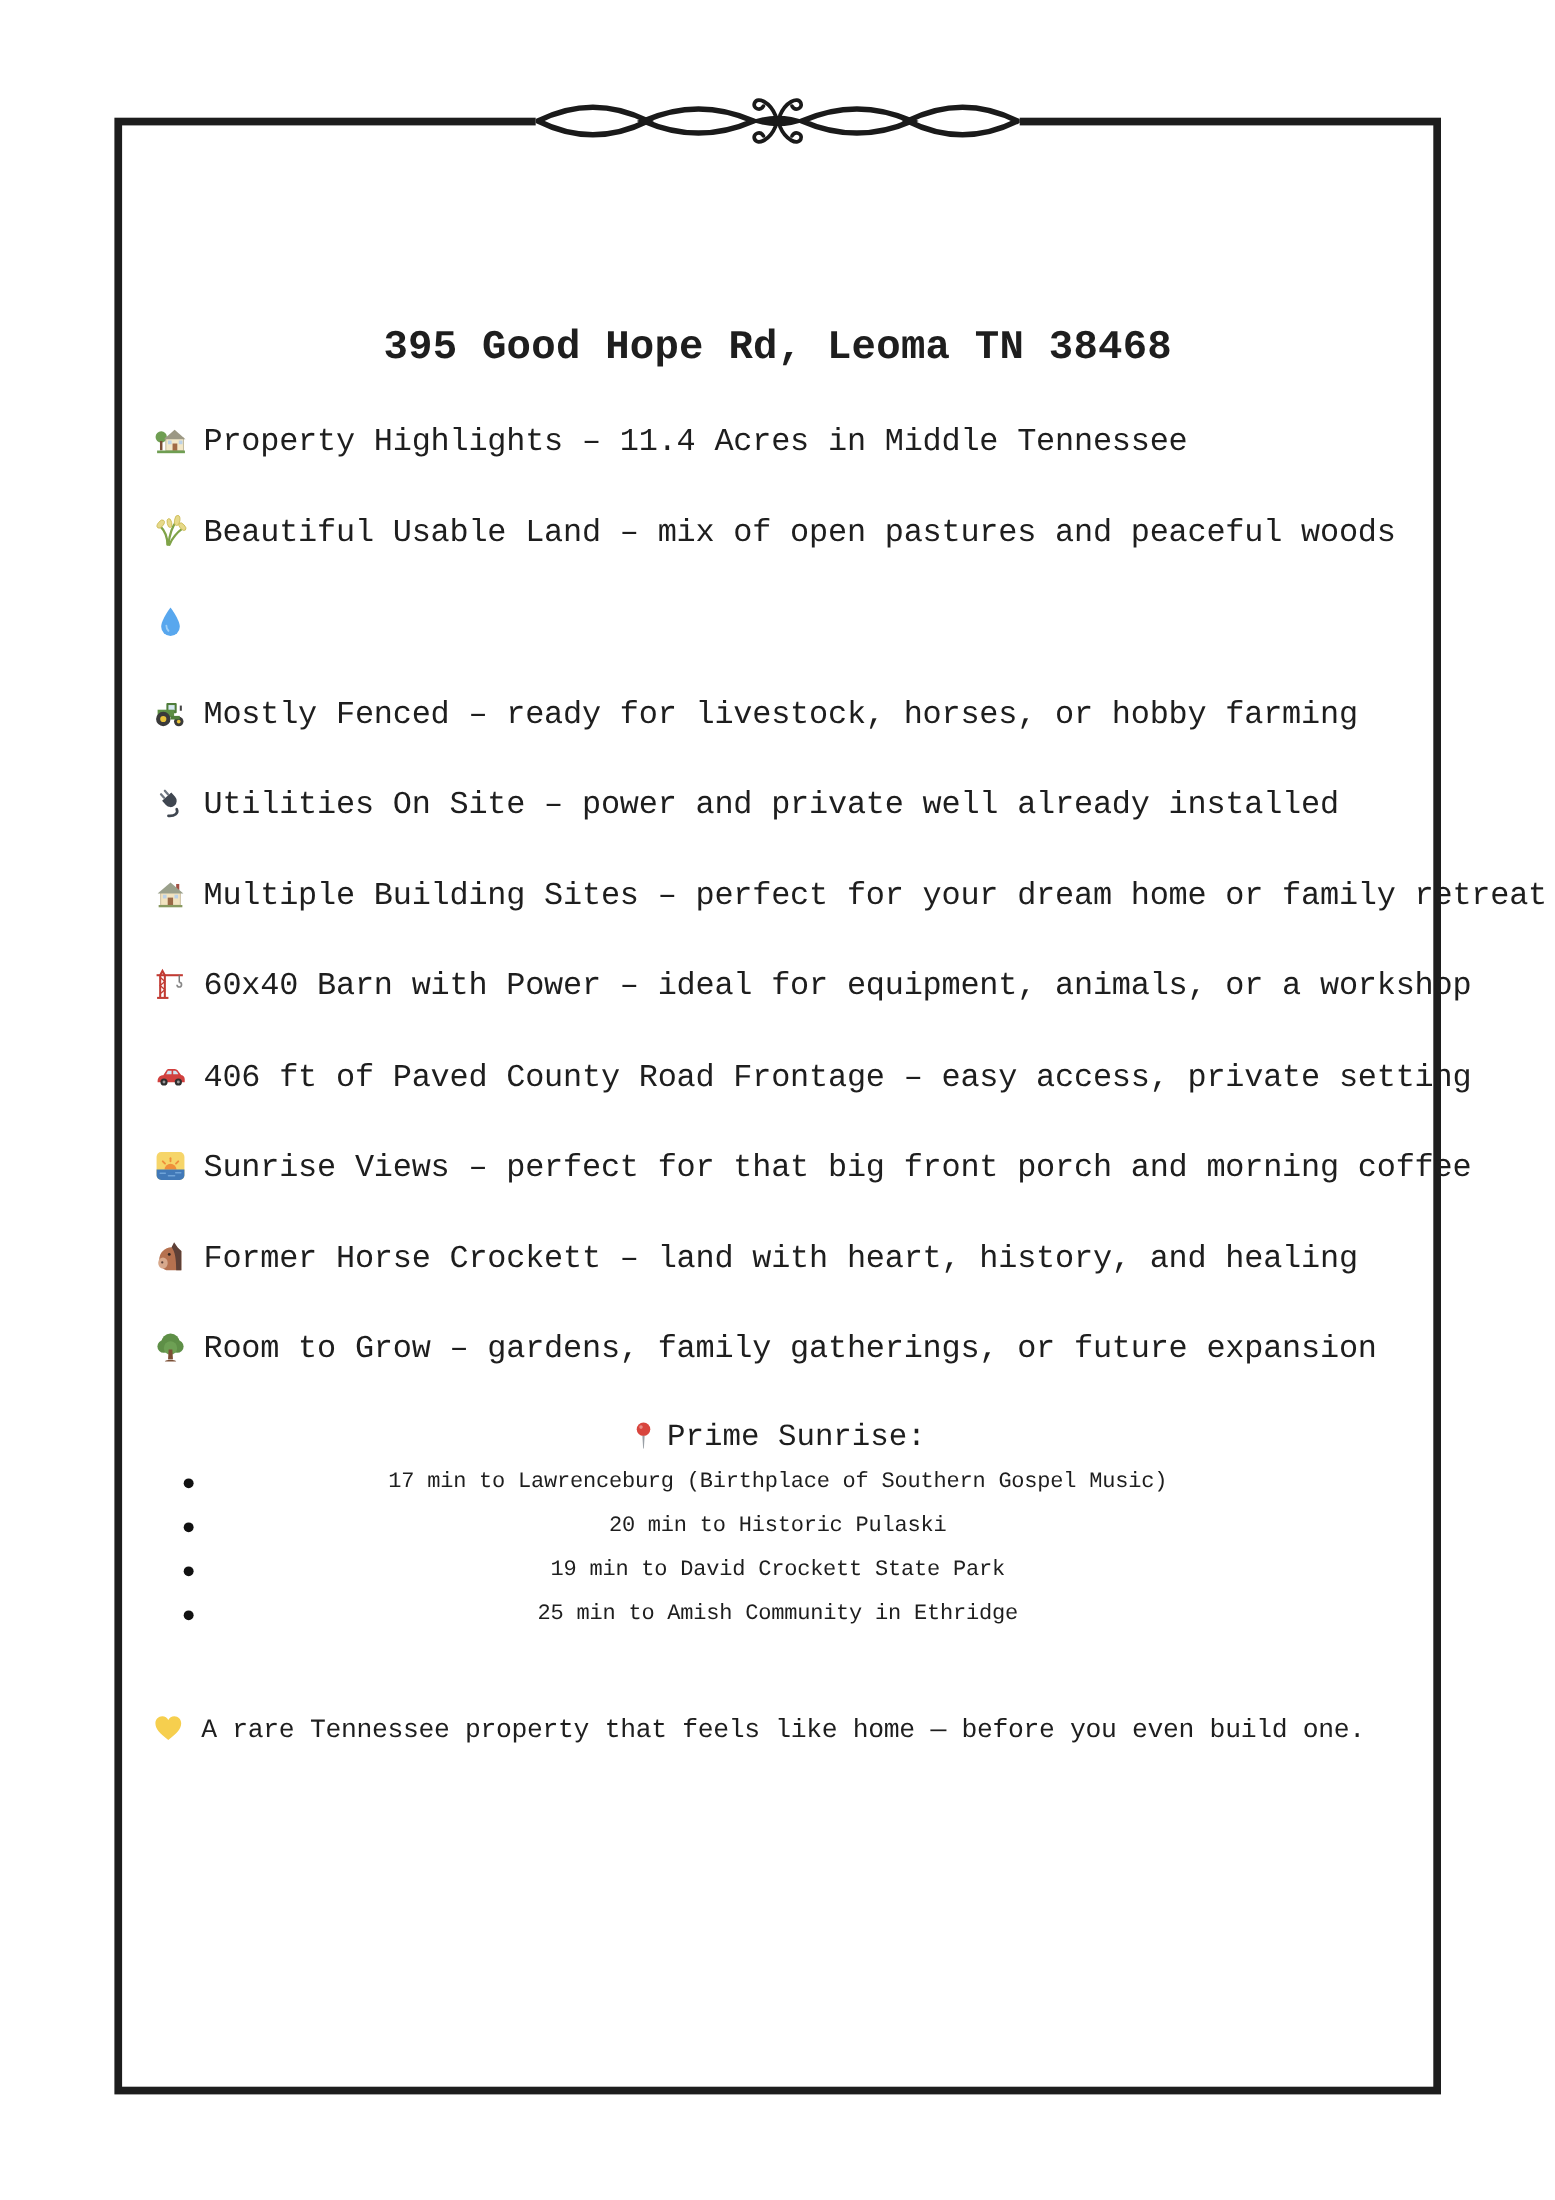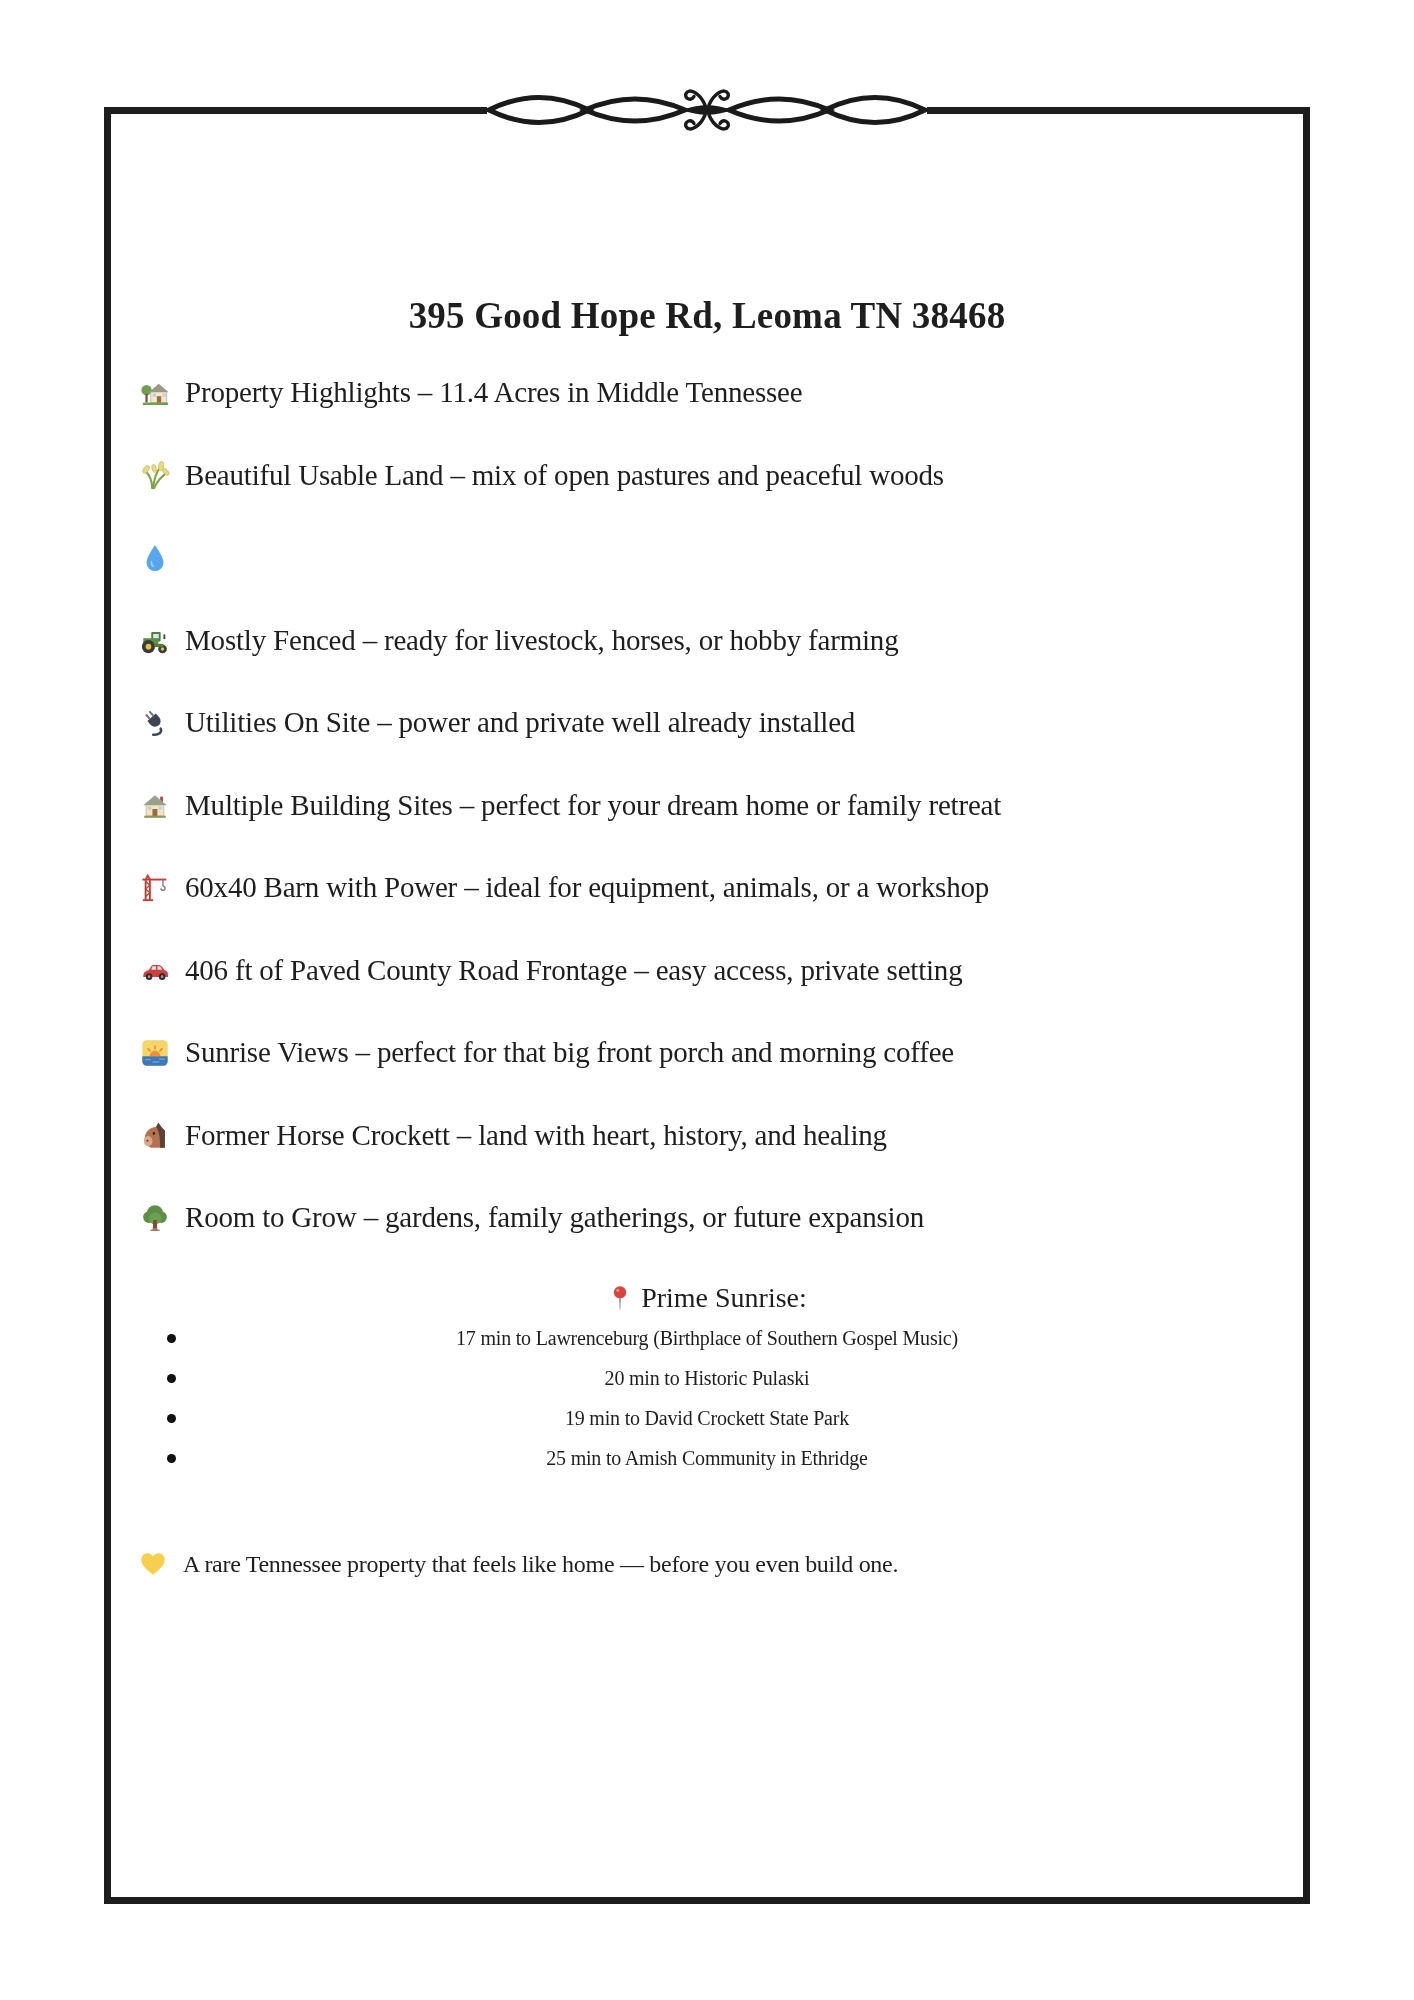--- a/index.html
+++ b/index.html
@@ -1,32 +1,32 @@
 <!DOCTYPE html>
 <html><head>
 <meta charset="utf-8">
 <style>
   html,body{margin:0;padding:0;background:#fff;}
   .page{
     position:relative;width:1414px;height:2000px;background:#ffffff;
-    font-family:Liberation Serif, serif;color:#1e1e1e;overflow:hidden;
+    font-family:Liberation Mono, monospace;color:#1e1e1e;overflow:hidden;
   }
   .frame{
     position:absolute;left:104px;top:107px;width:1206px;height:1797px;
     border:7px solid #1d1d1d;box-sizing:border-box;
   }
   .flourish{
     position:absolute;left:487px;top:80px;width:440px;height:60px;background:#fff;
   }
   .content{position:absolute;left:0;top:0;right:0;bottom:0;}
   .title{
     margin:0;padding-top:180px;text-align:center;
     font-size:37px;line-height:44px;font-weight:bold;letter-spacing:.2px;
   }
-  ul.features{list-style:none;margin:32px 0 0;padding:0 36px 0 29px;}
+  ul.features{list-style:none;margin:42px 0 0;padding:0 36px 0 29px;}
   .features li{font-size:29px;line-height:44px;letter-spacing:-.2px;white-space:nowrap;}
   .features li + li{margin-top:38.5px;}
   .emoji-icon{display:inline-block;width:30px;height:30px;vertical-align:-6px;margin-right:15px;}
   .loc-heading{
     margin:39px 0 0;text-align:center;font-size:28px;line-height:40px;font-weight:normal;
   }
   .pin{display:inline-block;width:26px;height:28px;vertical-align:-5px;margin-right:8px;}
   ul.locations{list-style:none;margin:0;padding:0;}
   .locations li{
     position:relative;text-align:center;font-size:20px;line-height:40px;letter-spacing:-.2px;

